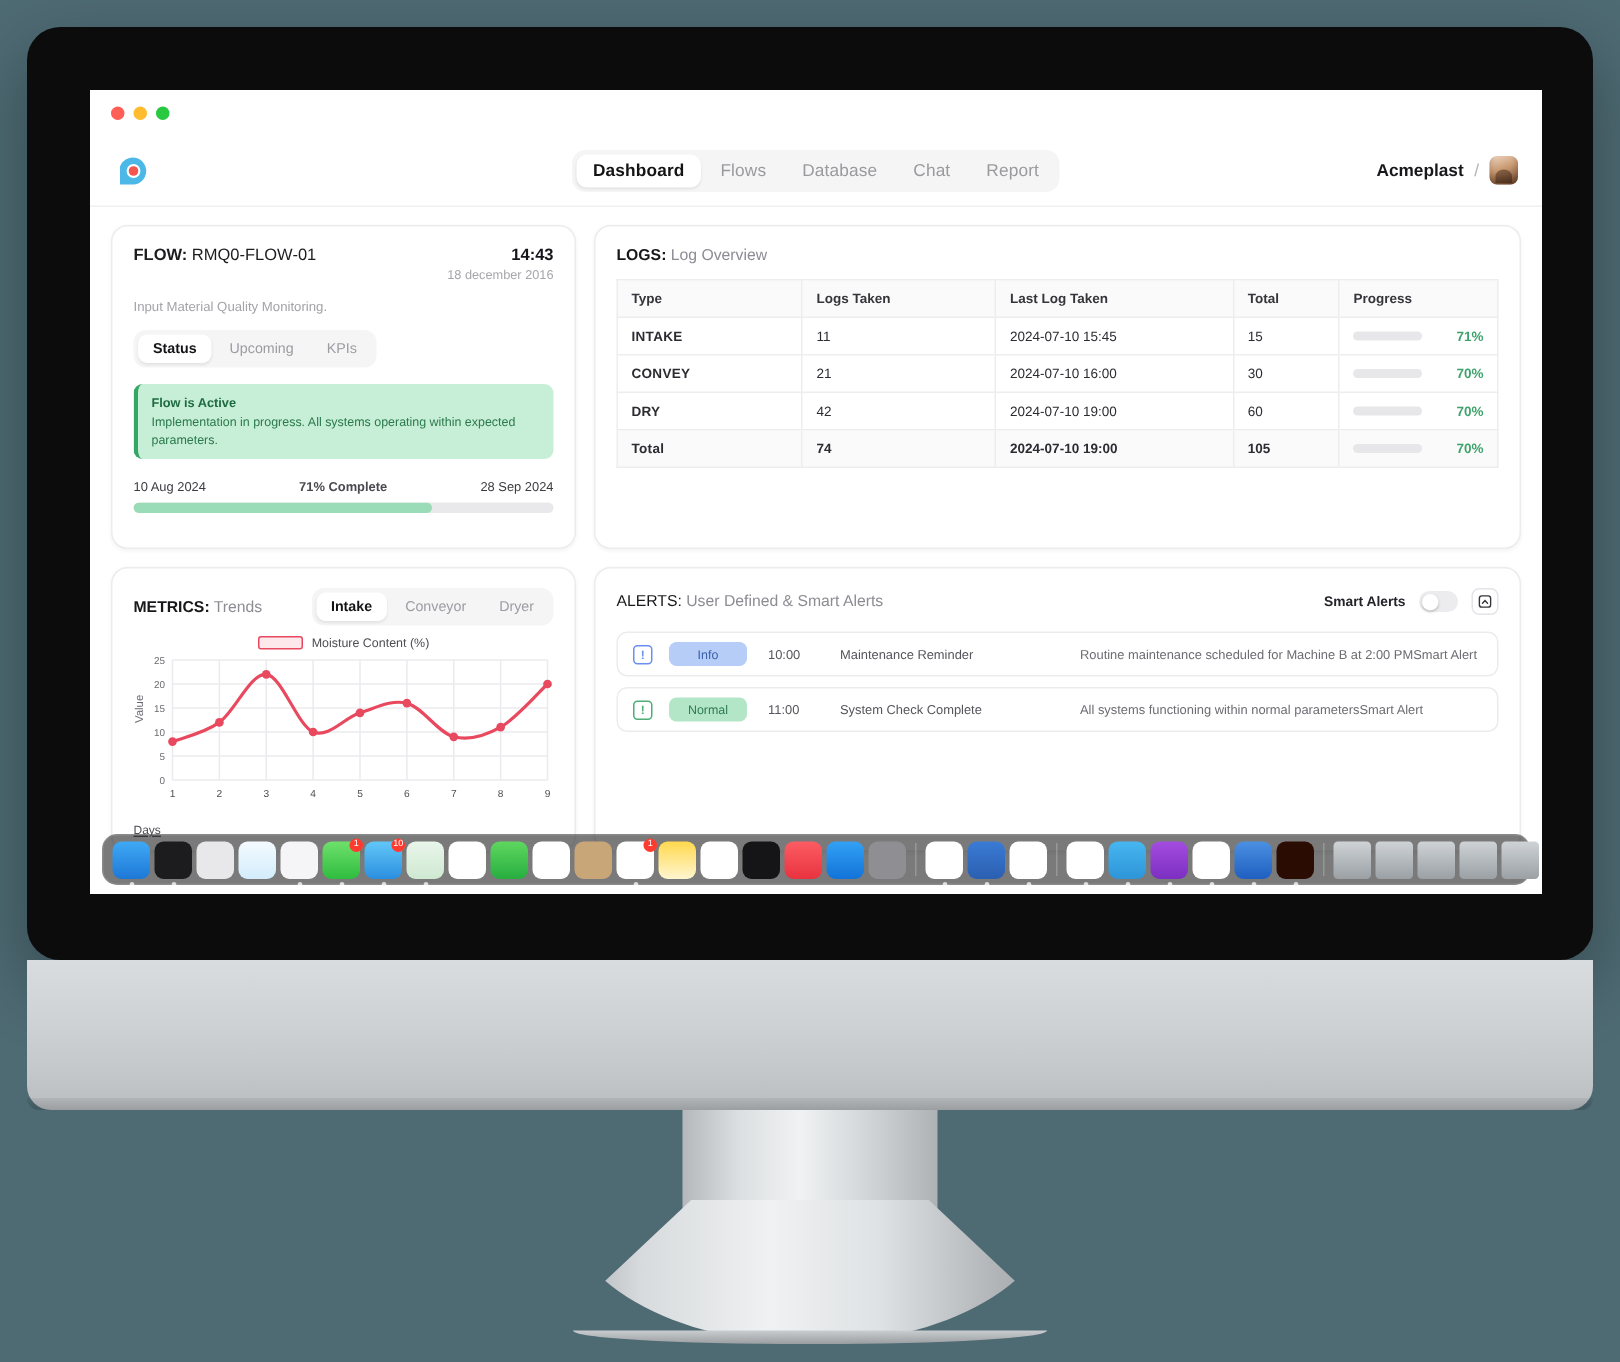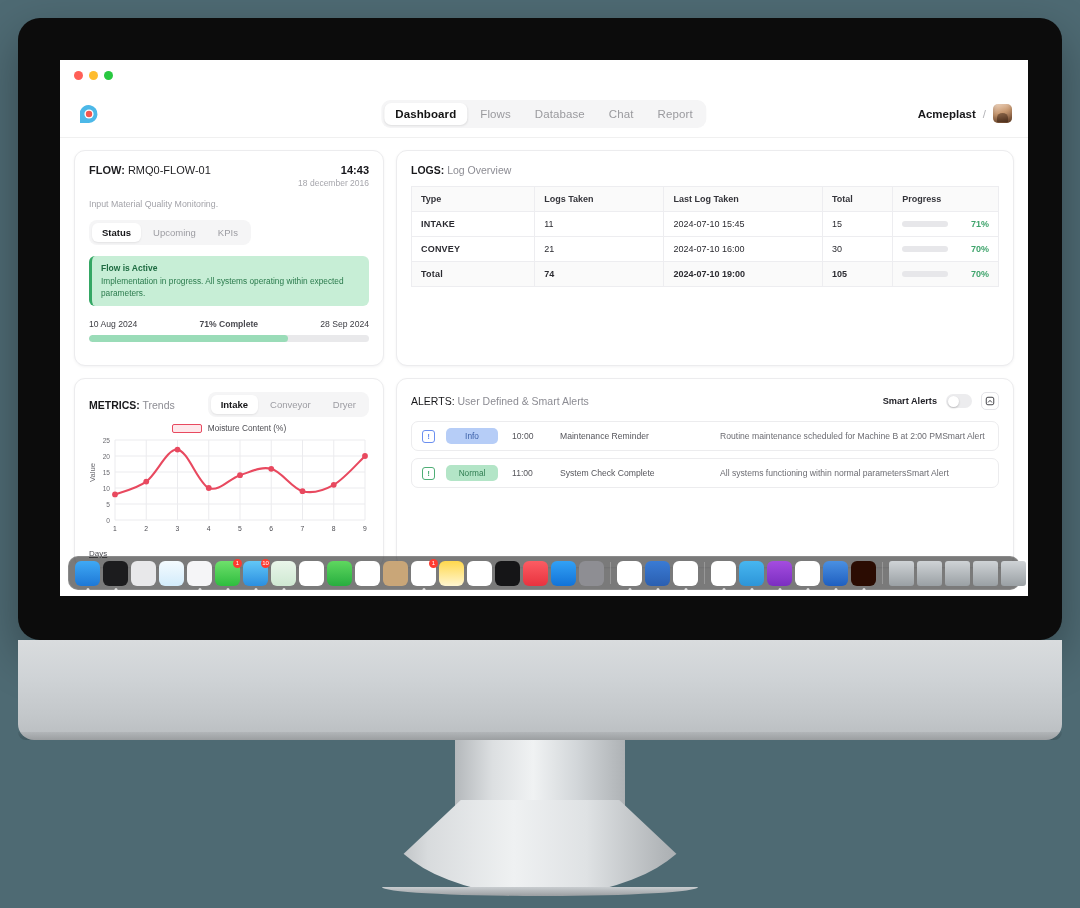--- a/index.html
+++ b/index.html
@@ -289,20 +289,32 @@
                         <span class="ptrack"><span class="pfill" style="width: 71%;"></span></span>
                         <span class="pval">71%</span>
                       </div>
                     </td>
                   </tr>
                   <tr>
                     <td class="tcell-type">CONVEY</td>
                     <td>21</td>
                     <td>2024-07-10 16:00</td>
                     <td>30</td>
+                    <td>
+                      <div class="pcell">
+                        <span class="ptrack"><span class="pfill" style="width: 70%;"></span></span>
+                        <span class="pval">70%</span>
+                      </div>
+                    </td>
+                  </tr>
+                  <tr>
+                    <td class="tcell-type">DRY</td>
+                    <td>42</td>
+                    <td>2024-07-10 19:00</td>
+                    <td>60</td>
                     <td>
                       <div class="pcell">
                         <span class="ptrack"><span class="pfill" style="width: 70%;"></span></span>
                         <span class="pval">70%</span>
                       </div>
                     </td>
                   </tr>
                   <tr class="total">
                     <td class="tcell-type">Total</td>
                     <td>74</td>

